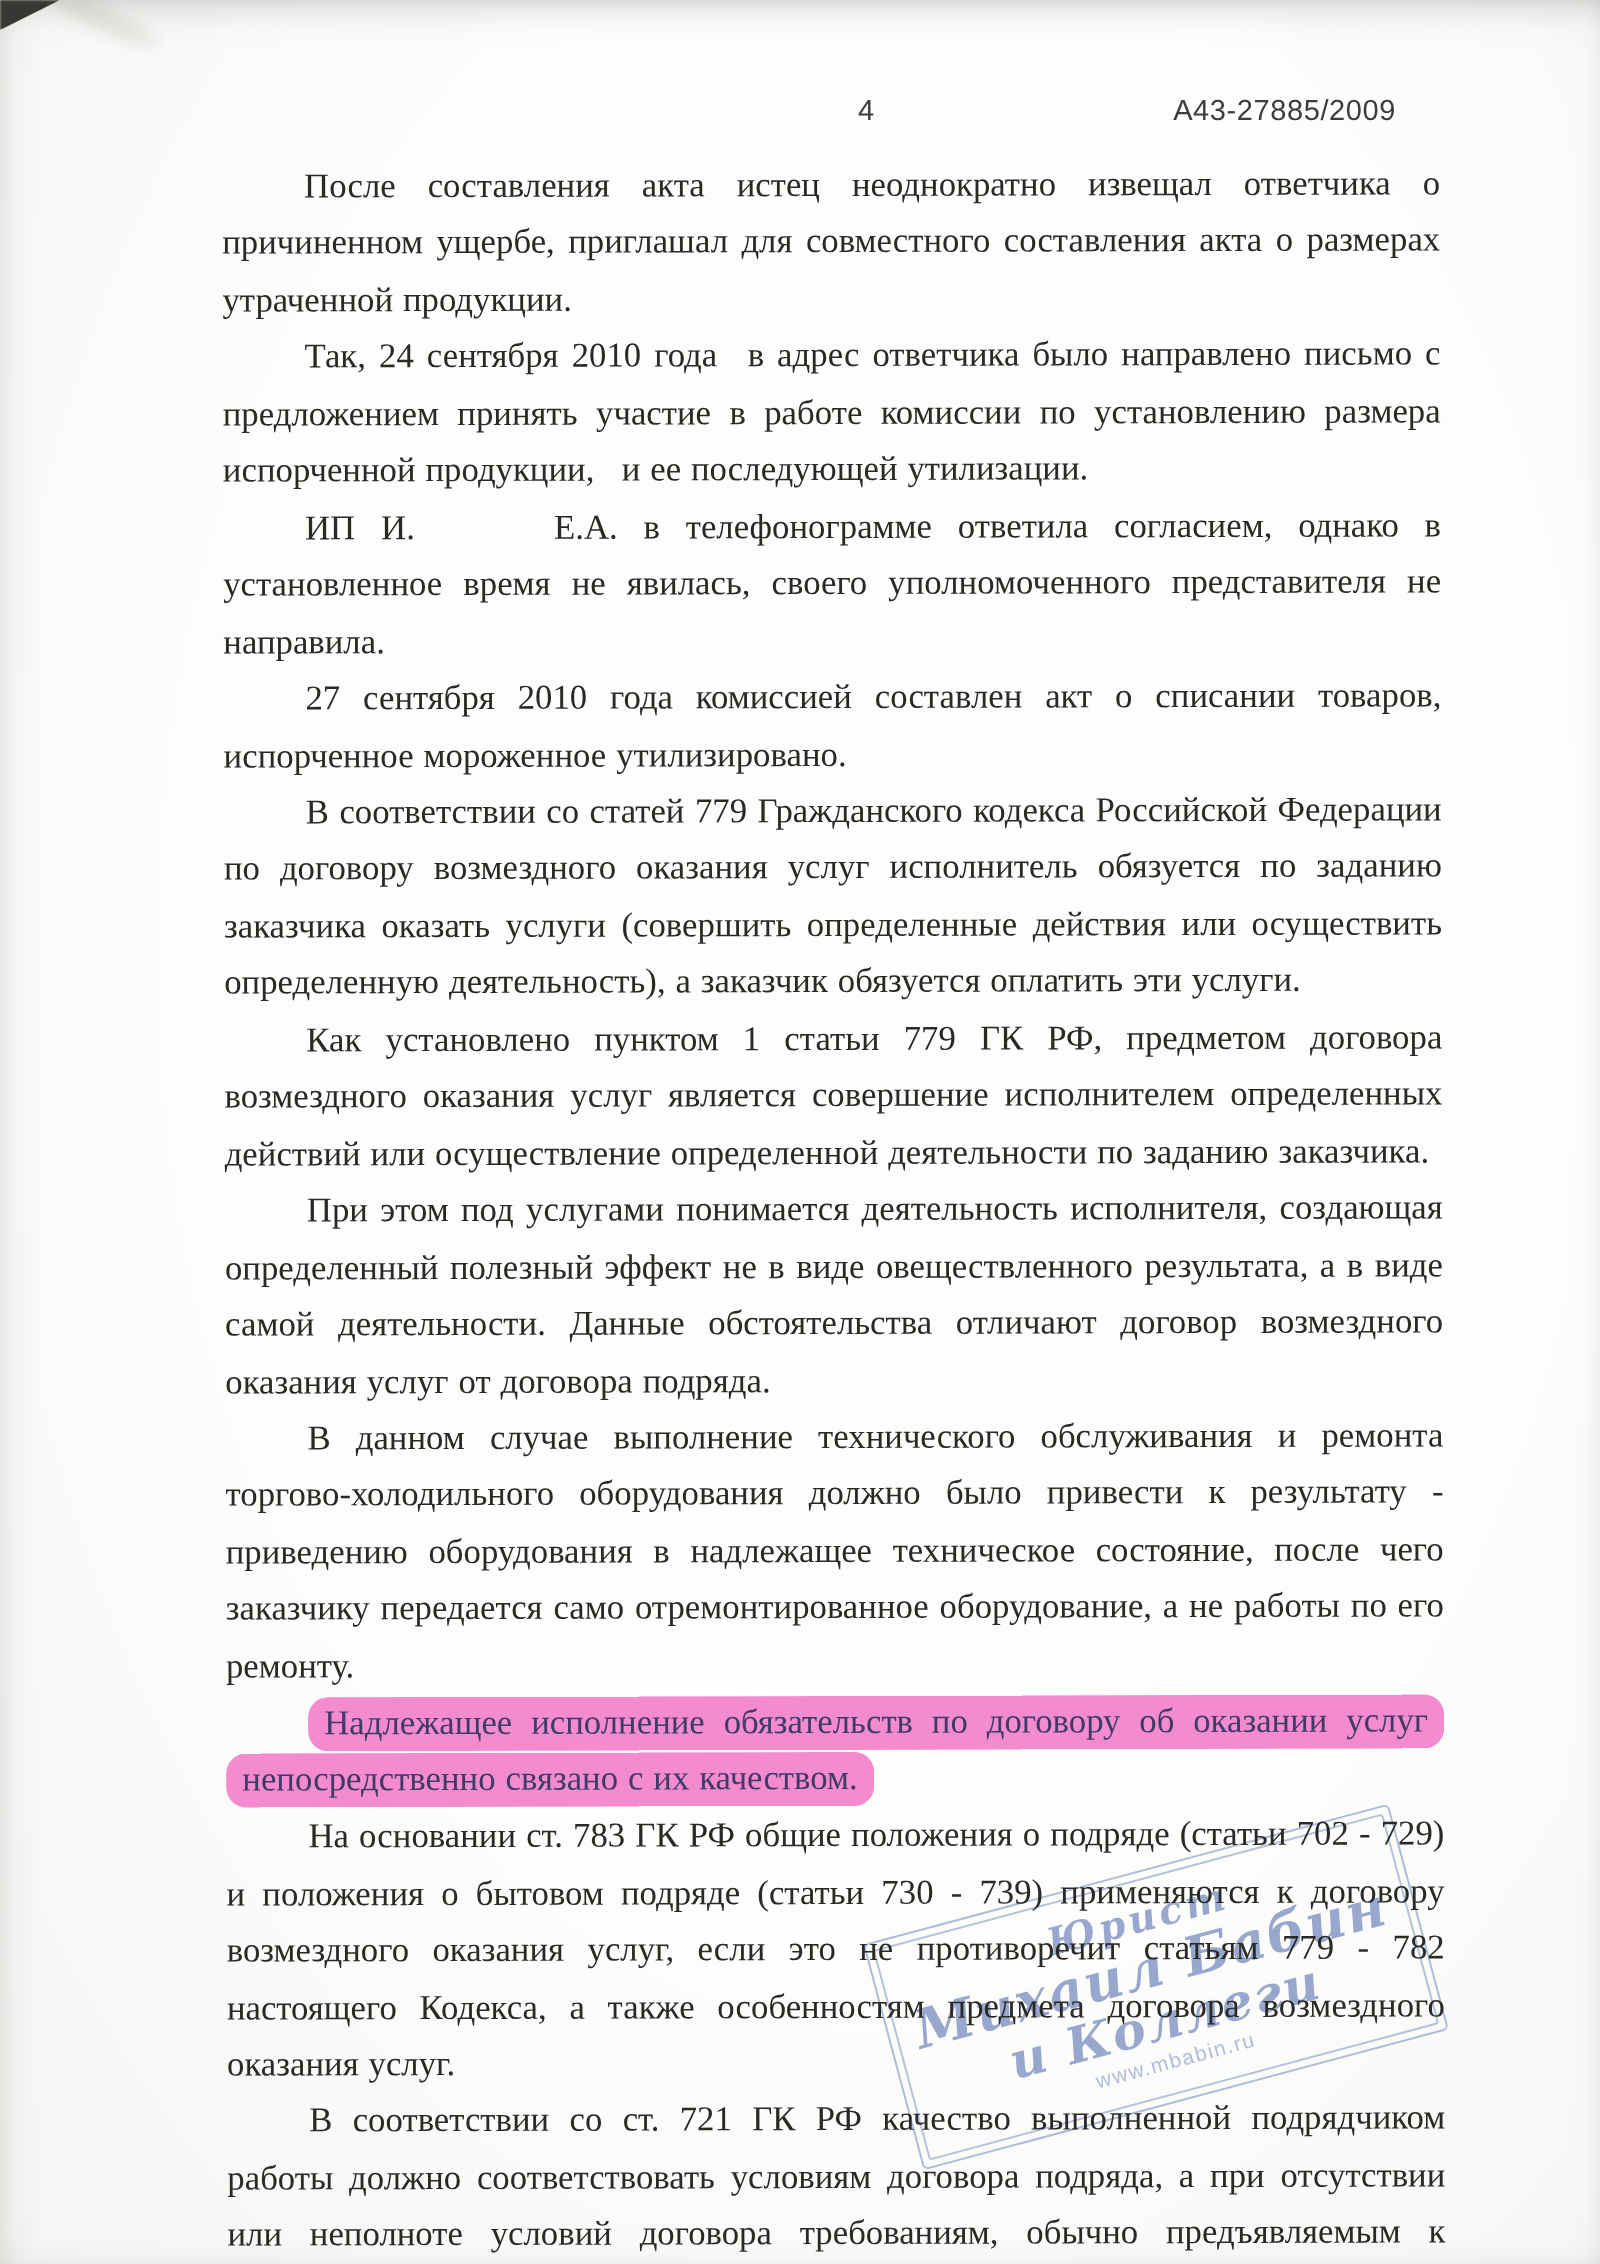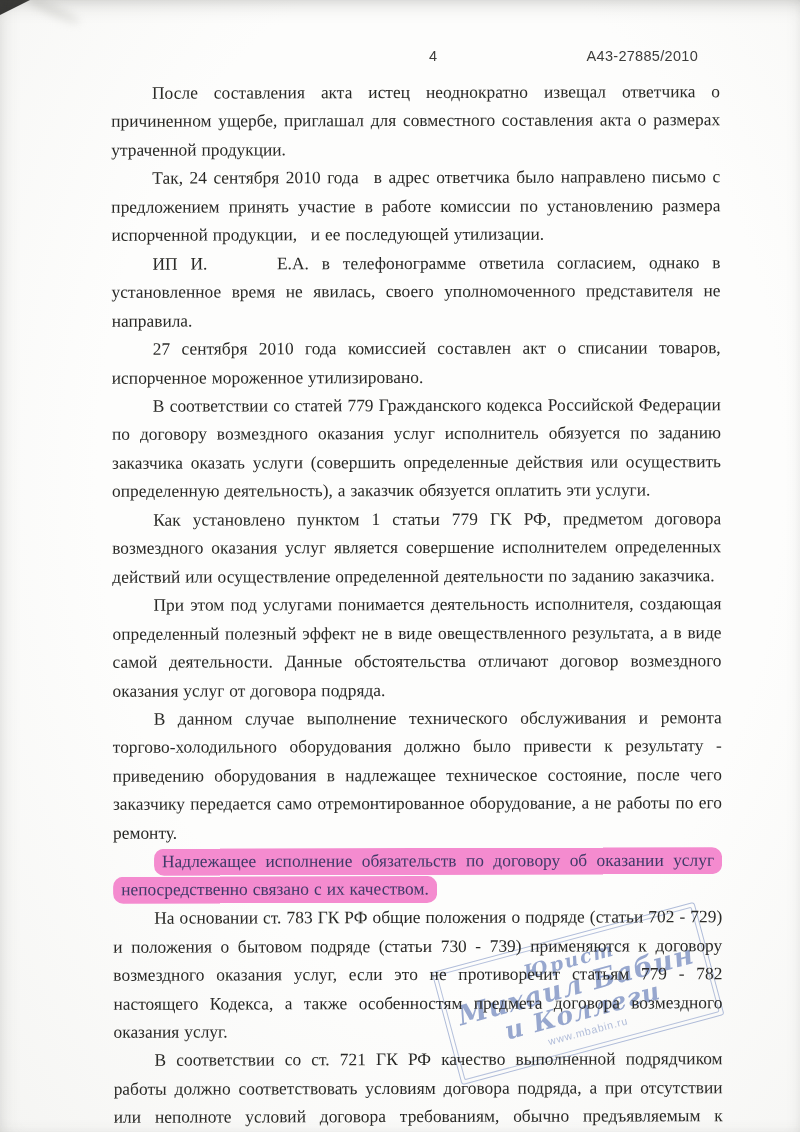--- a/index.html
+++ b/index.html
@@ -70,21 +70,21 @@
 </head>
 <body>
 
 <div class="page">
 
   <div class="corner-mark"></div>
   <div class="corner-smudge"></div>
 
   <div class="header">
     <span class="page-num">4</span>
-    <span class="case-num">А43-27885/2010</span>
+    <span class="case-num">А43-27885/2009</span>
   </div>
 
   <div class="stamp">
     <span class="stamp-title">Юрист</span>
     <span class="stamp-name">Михаил Бабин</span>
     <span class="stamp-suffix">и Коллеги</span>
     <span class="stamp-url">www.mbabin.ru</span>
   </div>
 
   <div class="content">

